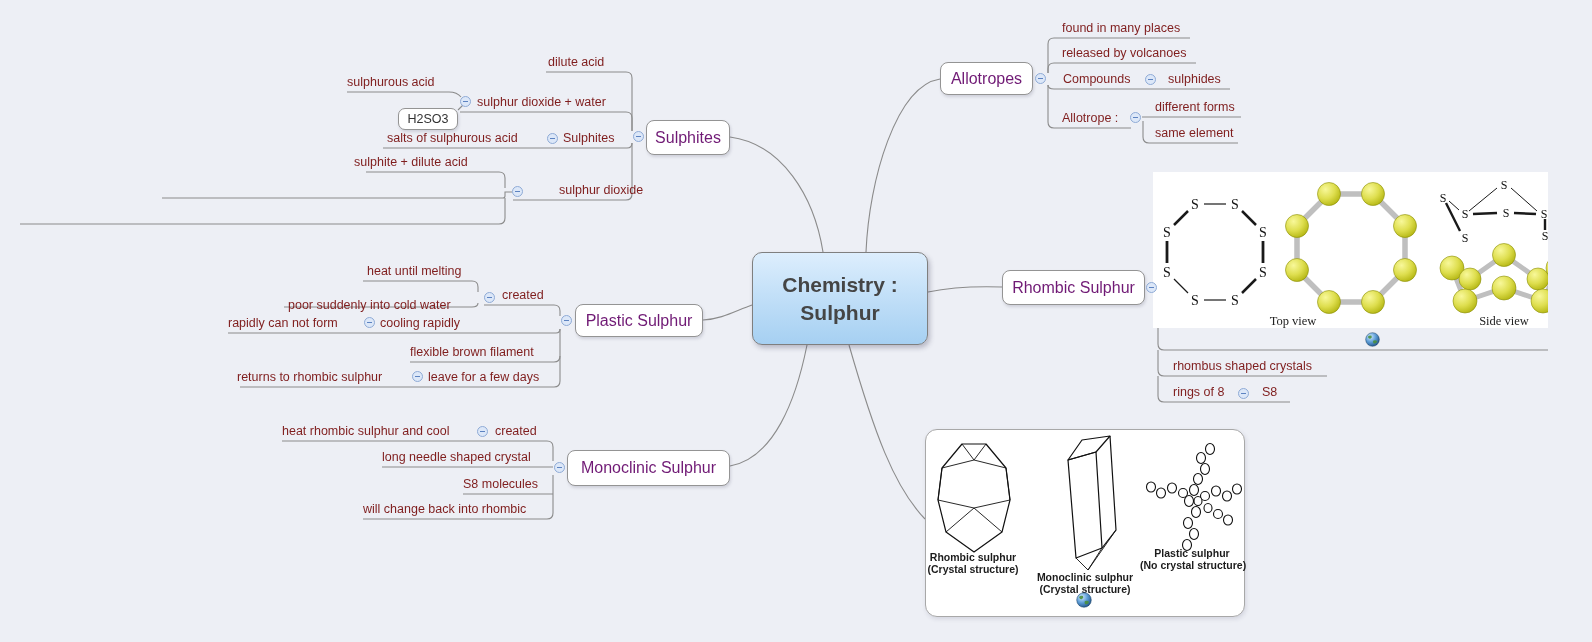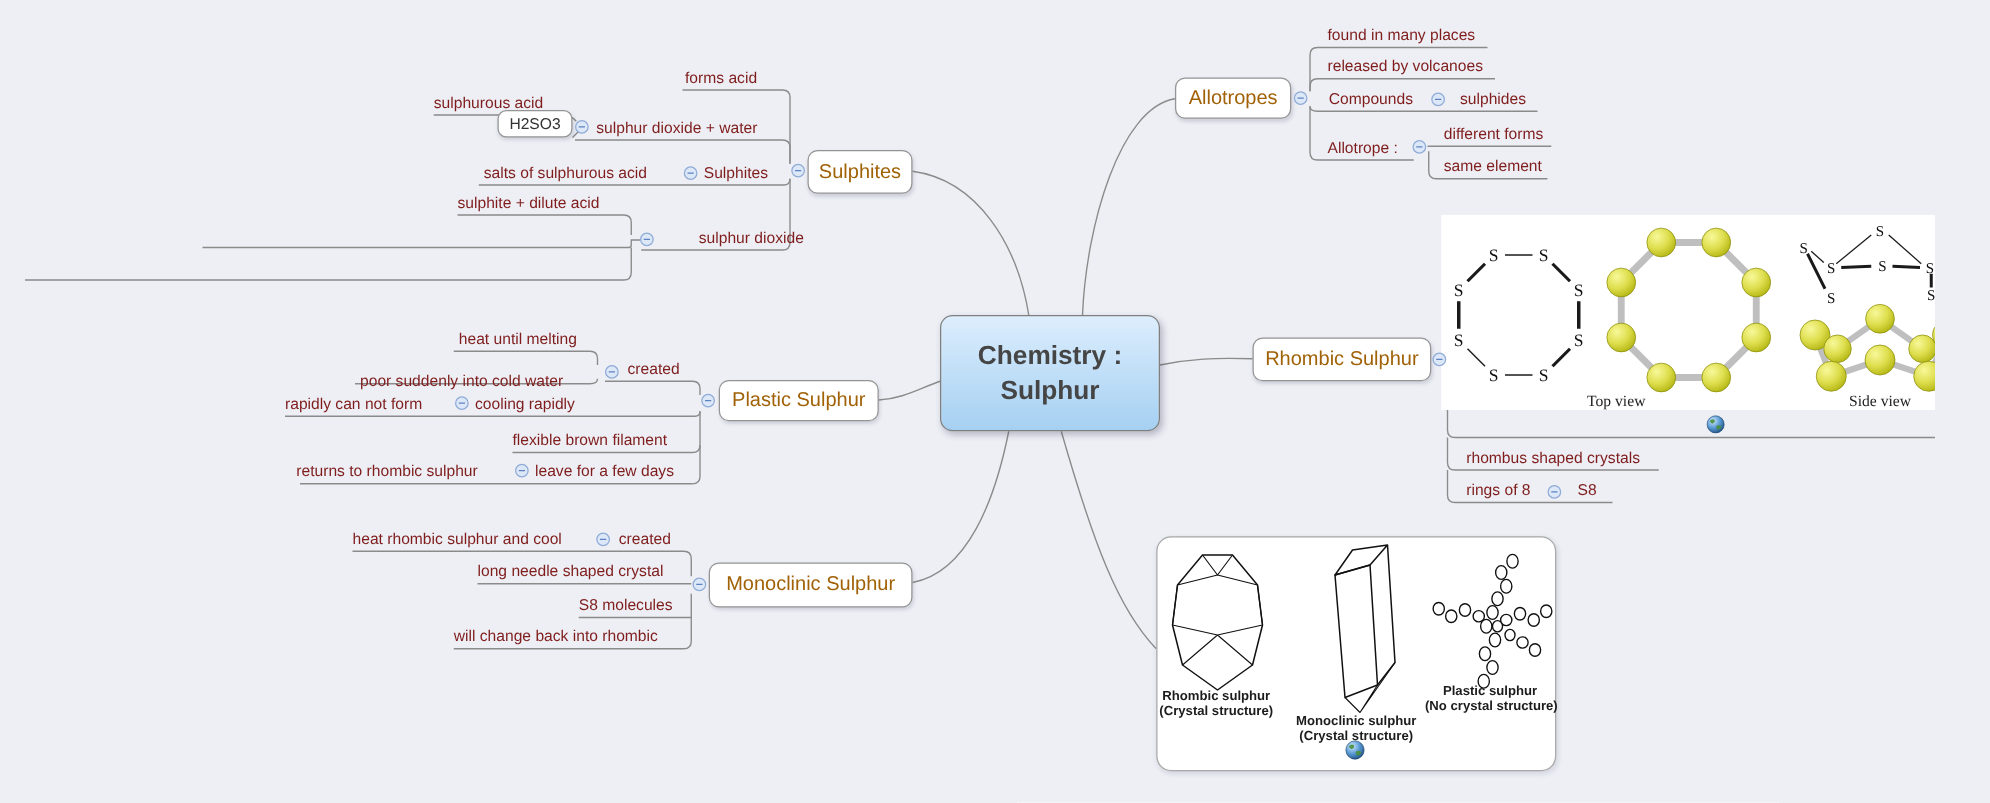--- a/index.html
+++ b/index.html
@@ -3,21 +3,21 @@
 <meta charset="utf-8">
 <style>
   html,body{margin:0;padding:0;}
   #canvas{position:relative;width:1592px;height:642px;background:#edeff5;overflow:hidden;
           font-family:"Liberation Sans",sans-serif;}
   svg.lines{position:absolute;left:0;top:0;}
   .t{position:absolute;white-space:nowrap;font-size:12.5px;color:#7f1d1d;height:15px;line-height:15px;}
   .boxed{position:absolute;background:#fff;border:1px solid #949494;border-radius:7px;
          display:flex;align-items:center;justify-content:center;font-size:12.5px;color:#333;
          box-shadow:1px 2px 3px rgba(70,70,100,.18);box-sizing:border-box;white-space:nowrap;}
-  .main{font-size:16px;color:#a16207;border-radius:8px;}
+  .main{font-size:16px;color:#701a75;border-radius:8px;}
   .central{position:absolute;border:1.5px solid #7f7f7f;border-radius:10px;
            background:linear-gradient(180deg,#ddeefd 0%,#c3e0f8 45%,#a6d0f2 100%);
            box-shadow:2px 3px 5px rgba(60,60,90,.3);
            display:flex;align-items:center;justify-content:center;text-align:center;
            font-size:21px;font-weight:bold;color:#454545;line-height:1.3;box-sizing:border-box;}
   .minus{position:absolute;width:11px;height:11px;border-radius:50%;box-sizing:border-box;
          background:#dce7f8;border:1px solid #8fabd6;}
   .minus::after{content:"";position:absolute;left:2px;right:2px;top:4px;height:1px;background:#5d83c1;}
   .imgnode{position:absolute;background:#fff;}
   .imgnode.framed{border:1px solid #a8a8a8;border-radius:12px;box-shadow:1px 2px 4px rgba(70,70,100,.15);}
@@ -76,27 +76,27 @@
   </svg>
 
   <div class="central" style="left:752px;top:252px;width:176px;height:93px;padding:0 27px;">Chemistry : Sulphur</div>
 
   <div class="boxed main" style="left:646px;top:120px;width:84px;height:35px;">Sulphites</div>
   <div class="boxed main" style="left:575px;top:304px;width:128px;height:33px;">Plastic Sulphur</div>
   <div class="boxed main" style="left:567px;top:450px;width:163px;height:36px;">Monoclinic Sulphur</div>
   <div class="boxed main" style="left:940px;top:62px;width:93px;height:33px;">Allotropes</div>
   <div class="boxed main" style="left:1002px;top:270px;width:143px;height:35px;">Rhombic Sulphur</div>
 
-  <div class="t" style="left:548px;top:55px;">forms acid</div>
+  <div class="t" style="left:548px;top:55px;">dilute acid</div>
   <div class="t" style="left:477px;top:95px;">sulphur dioxide + water</div>
   <div class="t" style="left:347px;top:75px;">sulphurous acid</div>
-  <div class="boxed" style="left:398px;top:88px;width:60px;height:22px;">H2SO3</div>
+  <div class="boxed" style="left:398px;top:108px;width:60px;height:22px;">H2SO3</div>
   <div class="t" style="left:387px;top:131px;">salts of sulphurous acid</div>
   <div class="t" style="left:563px;top:131px;">Sulphites</div>
-  <div class="t" style="left:366px;top:155px;text-align:center;">sulphite + dilute acid</div>
+  <div class="t" style="left:354px;top:155px;text-align:center;">sulphite + dilute acid</div>
   <div class="t" style="left:527px;top:183px;margin-left:32px;">sulphur dioxide</div>
 
   <div class="t" style="left:367px;top:264px;">heat until melting</div>
   <div class="t" style="left:288px;top:298px;">poor suddenly into cold water</div>
   <div class="t" style="left:502px;top:288px;">created</div>
   <div class="t" style="left:228px;top:316px;">rapidly can not form</div>
   <div class="t" style="left:380px;top:316px;">cooling rapidly</div>
   <div class="t" style="left:410px;top:345px;">flexible brown filament</div>
   <div class="t" style="left:237px;top:370px;">returns to rhombic sulphur</div>
   <div class="t" style="left:428px;top:370px;">leave for a few days</div>

